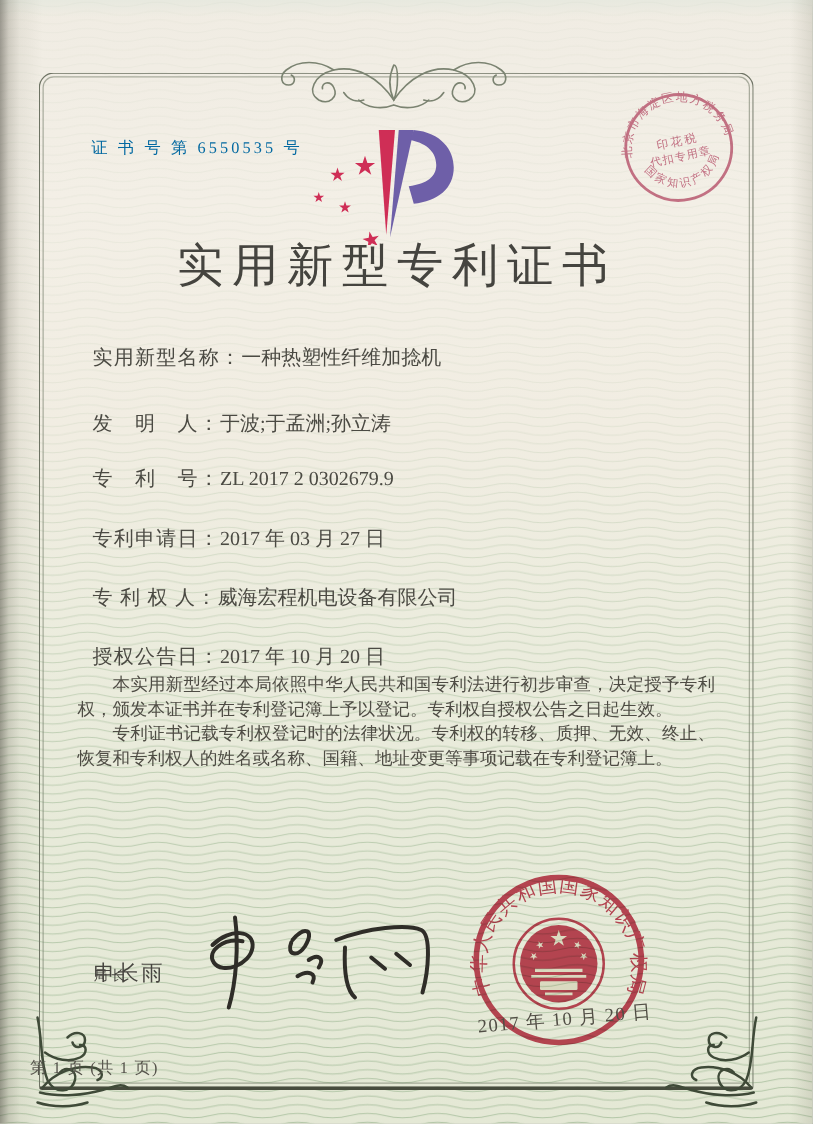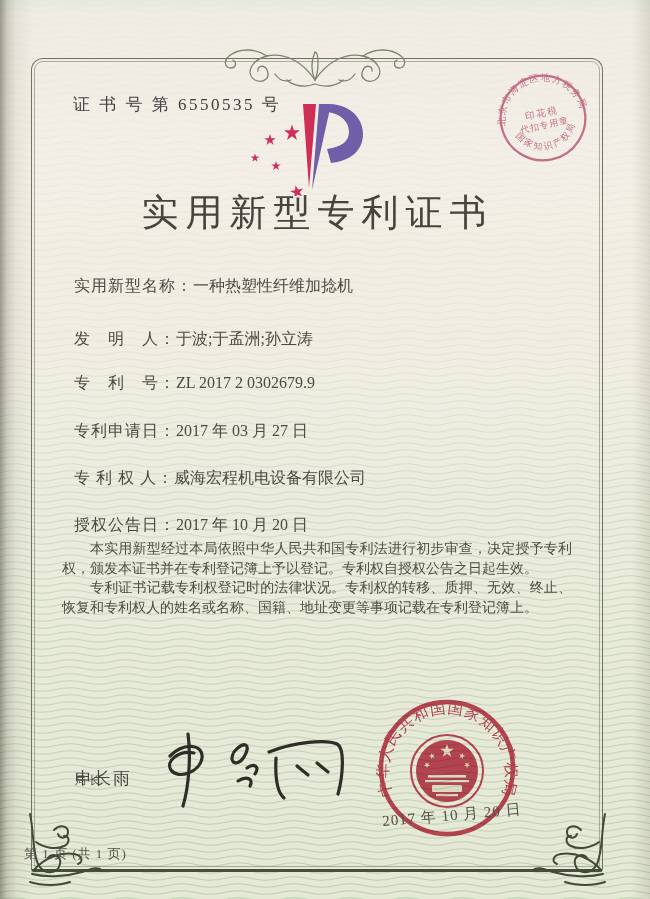--- a/index.html
+++ b/index.html
@@ -32,22 +32,22 @@
     position:absolute;left:31px;top:58px;width:572px;height:814px;
     border:1px solid #6d7263;border-bottom:3px solid #474c3e;
     border-radius:12px 12px 3px 3px;
   }
   .frame::before{
     content:"";position:absolute;inset:2px;
     border:1px solid rgba(112,118,101,.55);
     border-radius:9px 9px 2px 2px;
   }
   .cert-number{
-    position:absolute;left:73px;top:93px;
-    font-size:17px;letter-spacing:2.5px;color:#404040;
+    position:absolute;left:73px;top:109px;
+    font-size:13px;letter-spacing:2.5px;color:#0369a1;
   }
   .logo{position:absolute;left:243px;top:96px;width:130px;height:100px;}
   .title{
     position:absolute;left:32px;width:571px;top:188px;text-align:center;
     font-size:37px;letter-spacing:7px;color:#45443f;font-weight:500;white-space:nowrap;
   }
   .field{position:absolute;left:74px;font-size:16px;white-space:nowrap;color:#4b4a43;text-align:right;}
   .flabel{letter-spacing:1px;}
   .paras{
     position:absolute;left:62px;top:540px;width:510px;

